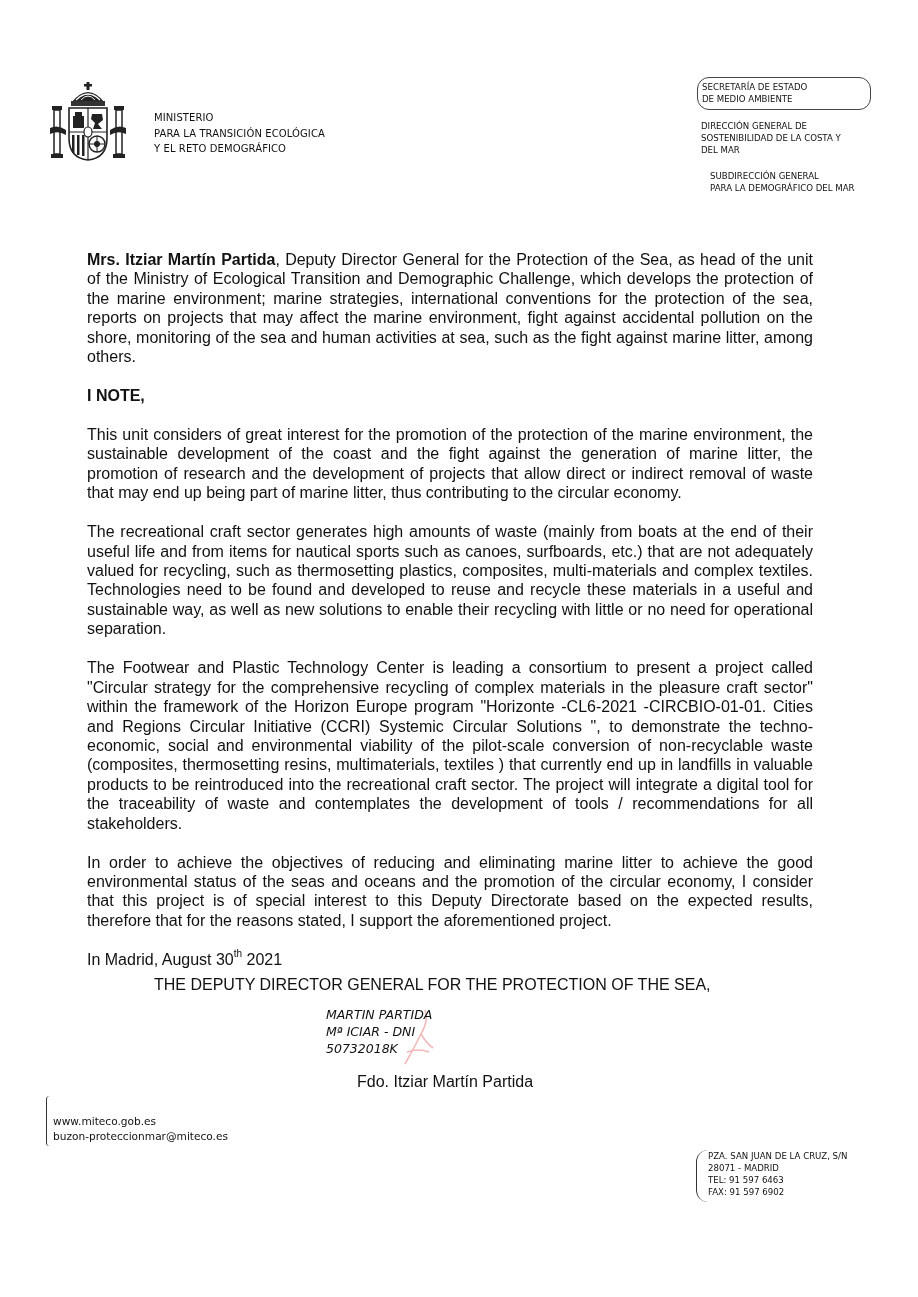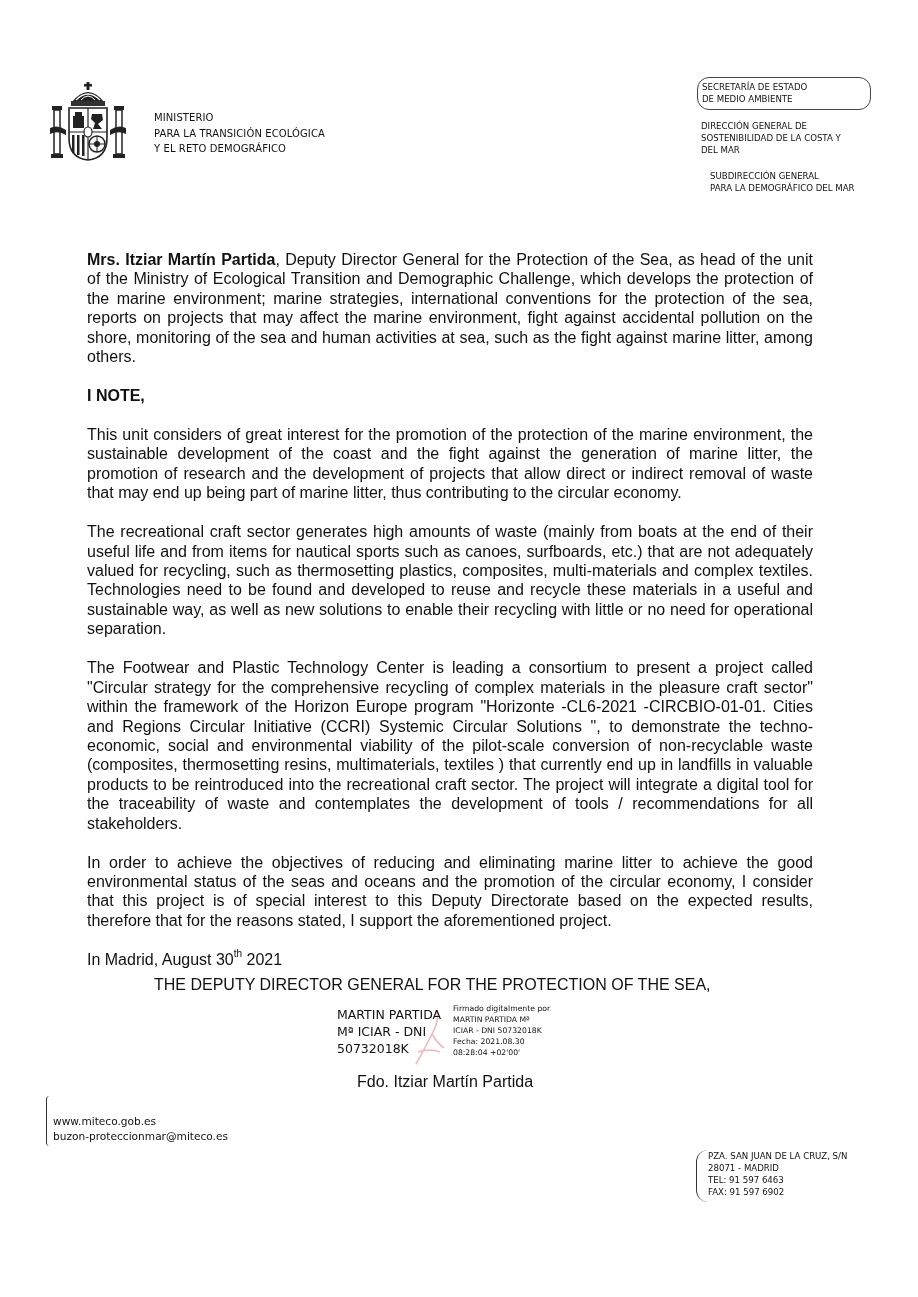--- a/index.html
+++ b/index.html
@@ -13,21 +13,21 @@
   #sec-box { position: absolute; left: 697px; top: 77px; width: 174px; height: 33px; border: 1px solid #444; box-sizing: border-box; padding: 3px 0 0 4px; font-size: 8.6px; line-height: 12px; }
   #dir-gen { position: absolute; left: 701px; top: 120px; font-size: 8.6px; line-height: 12px; width: 180px; }
   #subdir { position: absolute; left: 701px; top: 170px; font-size: 8.6px; line-height: 12px; width: 180px; margin-left: 9px; }
 
   #content { position: absolute; left: 87px; top: 234px; width: 726px; font-size: 16px; line-height: 19.4px; margin-top: 16px; }
   #content p { margin: 0 0 19.6px 0; text-align: justify; }
   #content p.note { font-weight: bold; }
   sup { font-size: 10px; line-height: 0; position: relative; top: -1px; }
 
   #deputy-title { position: absolute; left: 154px; top: 976px; font-size: 16px; }
-  #sig-block { position: absolute; left: 337px; top: 1006px; width: 240px; height: 60px; }
+  #sig-block { position: absolute; left: 326px; top: 1006px; width: 240px; height: 60px; font-style: italic; }
   #sig-name { position: absolute; left: 0; top: 0; font-size: 12.5px; line-height: 17px; }
   #sig-mark { position: absolute; left: 73px; top: 2px; width: 40px; height: 60px; }
   #sig-details { position: absolute; left: 116px; top: -3px; font-size: 7.7px; line-height: 11px; }
   #fdo { position: absolute; left: 357px; top: 1073px; font-size: 16px; }
 
   #footer-left { position: absolute; left: 46px; top: 1096px; height: 50px; border-left: 1.3px solid #333; padding-left: 6px; box-sizing: border-box; }
   #footer-left .lines { position: absolute; left: 6px; top: 18px; font-size: 10.6px; line-height: 15px; white-space: nowrap; }
   #footer-right { position: absolute; left: 696px; top: 1150px; height: 52px; border-left: 1.3px solid #333; padding-left: 11px; font-size: 8.6px; line-height: 12px; white-space: nowrap; }
 </style>
 </head>
@@ -107,27 +107,20 @@
 
 <div id="sig-block" class="sans">
   <svg id="sig-mark" viewBox="0 0 40 60">
     <path id="sig-path" d="M26 2 Q30 12 22 26 Q14 42 6 56 M22 26 Q28 36 34 40 M8 44 Q20 40 30 44" fill="none" stroke-width="1.6" stroke="#f2b9b9"></path>
   </svg>
   <div id="sig-name">
     <div>MARTIN PARTIDA</div>
     <div>Mª ICIAR - DNI</div>
     <div>50732018K</div>
   </div>
-  <div id="sig-details">
-    <div>Firmado digitalmente por</div>
-    <div>MARTIN PARTIDA Mª</div>
-    <div>ICIAR - DNI 50732018K</div>
-    <div>Fecha: 2021.08.30</div>
-    <div>08:28:04 +02'00'</div>
-  </div>
 </div>
 
 <div id="fdo" class="body-font">Fdo. Itziar Martín Partida</div>
 
 <div id="footer-left" class="sans">
   <div class="lines">
     <div>www.miteco.gob.es</div>
     <div>buzon-proteccionmar@miteco.es</div>
   </div>
 </div>

